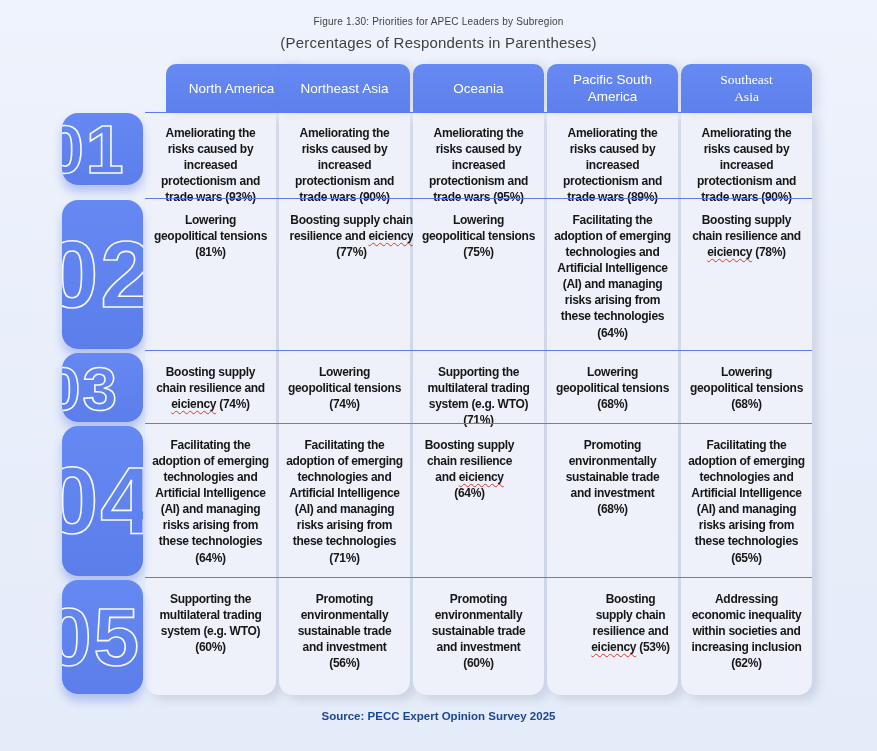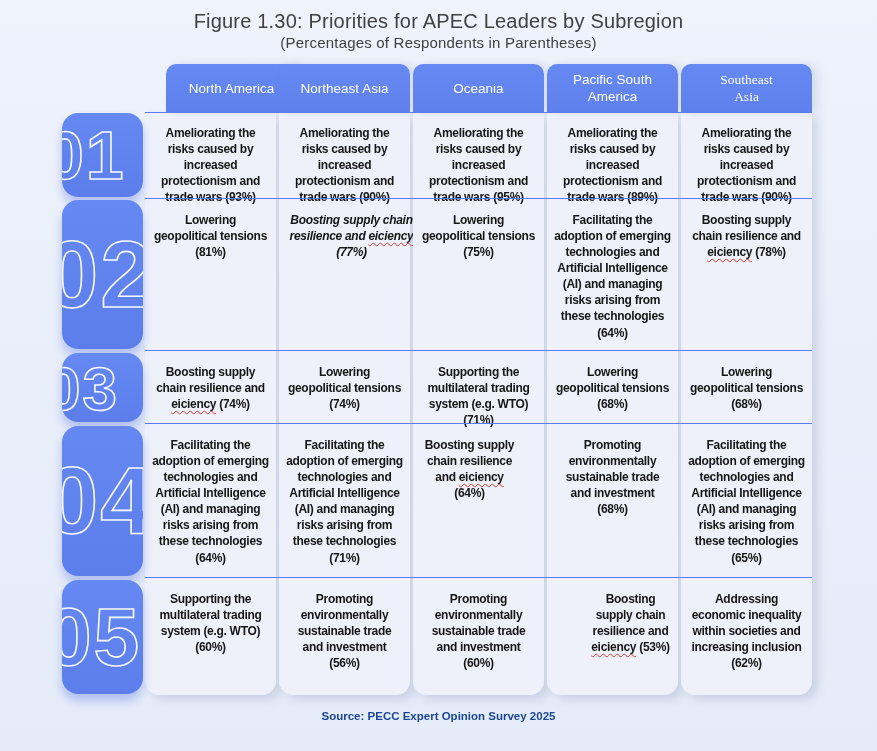--- a/index.html
+++ b/index.html
@@ -3,21 +3,21 @@
 <meta charset="utf-8">
 <style>
   * { margin:0; padding:0; box-sizing:border-box; }
   html,body { width:877px; height:751px; }
   body{
     font-family:"Liberation Sans", sans-serif;
     background:linear-gradient(180deg,#eef3fc 0%,#e8eefa 55%,#e5ecf9 100%);
     position:relative; overflow:hidden;
   }
   .titles{ position:absolute; top:11px; left:0; width:877px; text-align:center; color:#414141; }
-  .titles .t1{ font-size:20px; line-height:21px; letter-spacing:.2px;text-align:center; }
+  .titles .t1{ font-size:10px; line-height:21px; letter-spacing:.2px;text-align:center; }
   .titles .t2{ font-size:15px; line-height:21px; letter-spacing:.2px; }
   #table{ position:absolute; left:62px; top:64px; width:750px; height:631px; }
   .colstrip{
     position:absolute; top:48px; background:var(--cell-bg,#eef1fa);
     border-radius:0 0 14px 14px;
     box-shadow:6px 5px 10px rgba(110,122,155,.22);
   }
   .colheader{
     position:absolute; top:0; height:48px;
     background:linear-gradient(180deg,#6689f2,#5d80ec);
@@ -73,21 +73,21 @@
     <div class="cell" style="left: 83px; width: 131px; top: 49px; height: 85px;">Ameliorating the risks caused by increased protectionism and trade wars (93%)</div>
     <div class="cell" style="left: 83px; width: 131px; top: 136px; height: 150px;">Lowering geopolitical tensions (81%)</div>
     <div class="cell" style="left: 83px; width: 131px; top: 288px; height: 71px;"><span>Boosting supply chain resilience and </span><span class="sq">eiciency</span><span> (74%)</span></div>
     <div class="cell" style="left: 83px; width: 131px; top: 361px; height: 152px;">Facilitating the adoption of emerging technologies and Artificial Intelligence (AI) and managing risks arising from these technologies (64%)</div>
     <div class="cell" style="left: 83px; width: 131px; top: 515px; height: 116px;">Supporting the multilateral trading system (e.g. WTO) (60%)</div>
     <div class="colstrip" style="left: 217px; width: 131px; height: 583px;"></div>
     <div class="colheader" style="left: 217px; width: 131px;">
       <div>Northeast Asia</div>
     </div>
     <div class="cell" style="left: 217px; width: 131px; top: 49px; height: 85px;">Ameliorating the risks caused by increased protectionism and trade wars (90%)</div>
-    <div class="cell" style="left: 217px; width: 145px; top: 136px; height: 150px; font-style: italic;"><span>Boosting supply chain resilience and </span><span class="sq">eiciency</span><span> (77%)</span></div>
+    <div class="cell" style="left: 217px; width: 145px; top: 136px; height: 150px;"><span>Boosting supply chain resilience and </span><span class="sq">eiciency</span><span> (77%)</span></div>
     <div class="cell" style="left: 217px; width: 131px; top: 288px; height: 71px;">Lowering geopolitical tensions (74%)</div>
     <div class="cell" style="left: 217px; width: 131px; top: 361px; height: 152px;">Facilitating the adoption of emerging technologies and Artificial Intelligence (AI) and managing risks arising from these technologies (71%)</div>
     <div class="cell" style="left: 217px; width: 131px; top: 515px; height: 116px;">Promoting environmentally sustainable trade and investment (56%)</div>
     <div class="colstrip" style="left: 351px; width: 131px; height: 583px;"></div>
     <div class="colheader" style="left: 351px; width: 131px;">
       <div>Oceania</div>
     </div>
     <div class="cell" style="left: 351px; width: 131px; top: 49px; height: 85px;">Ameliorating the risks caused by increased protectionism and trade wars (95%)</div>
     <div class="cell" style="left: 351px; width: 131px; top: 136px; height: 150px;">Lowering geopolitical tensions (75%)</div>
     <div class="cell" style="left: 351px; width: 131px; top: 288px; height: 71px;">Supporting the multilateral trading system (e.g. WTO) (71%)</div>
@@ -111,21 +111,21 @@
     <div class="cell" style="left: 619px; width: 131px; top: 49px; height: 85px;">Ameliorating the risks caused by increased protectionism and trade wars (90%)</div>
     <div class="cell" style="left: 619px; width: 131px; top: 136px; height: 150px;"><span>Boosting supply chain resilience and </span><span class="sq">eiciency</span><span> (78%)</span></div>
     <div class="cell" style="left: 619px; width: 131px; top: 288px; height: 71px;">Lowering geopolitical tensions (68%)</div>
     <div class="cell" style="left: 619px; width: 131px; top: 361px; height: 152px;">Facilitating the adoption of emerging technologies and Artificial Intelligence (AI) and managing risks arising from these technologies (65%)</div>
     <div class="cell" style="left: 619px; width: 131px; top: 515px; height: 116px;">Addressing economic inequality within societies and increasing inclusion (62%)</div>
     <div class="divider" style="top: 48px;"></div>
     <div class="divider" style="top: 134px;"></div>
     <div class="divider" style="top: 286px;"></div>
     <div class="divider" style="top: 359px;"></div>
     <div class="divider" style="top: 513px;"></div>
-    <div class="tile" style="top: 49px; height: 84px;">
+    <div class="tile" style="top: 49px; height: 72px;">
       <div class="num" style="font-size: 68px;">01</div>
     </div>
     <div class="tile" style="top: 136px; height: 149px;">
       <div class="num" style="font-size: 94px;">02</div>
     </div>
     <div class="tile" style="top: 289px; height: 69px;">
       <div class="num" style="font-size: 62px;">03</div>
     </div>
     <div class="tile" style="top: 362px; height: 150px;">
       <div class="num" style="font-size: 94px;">04</div>

